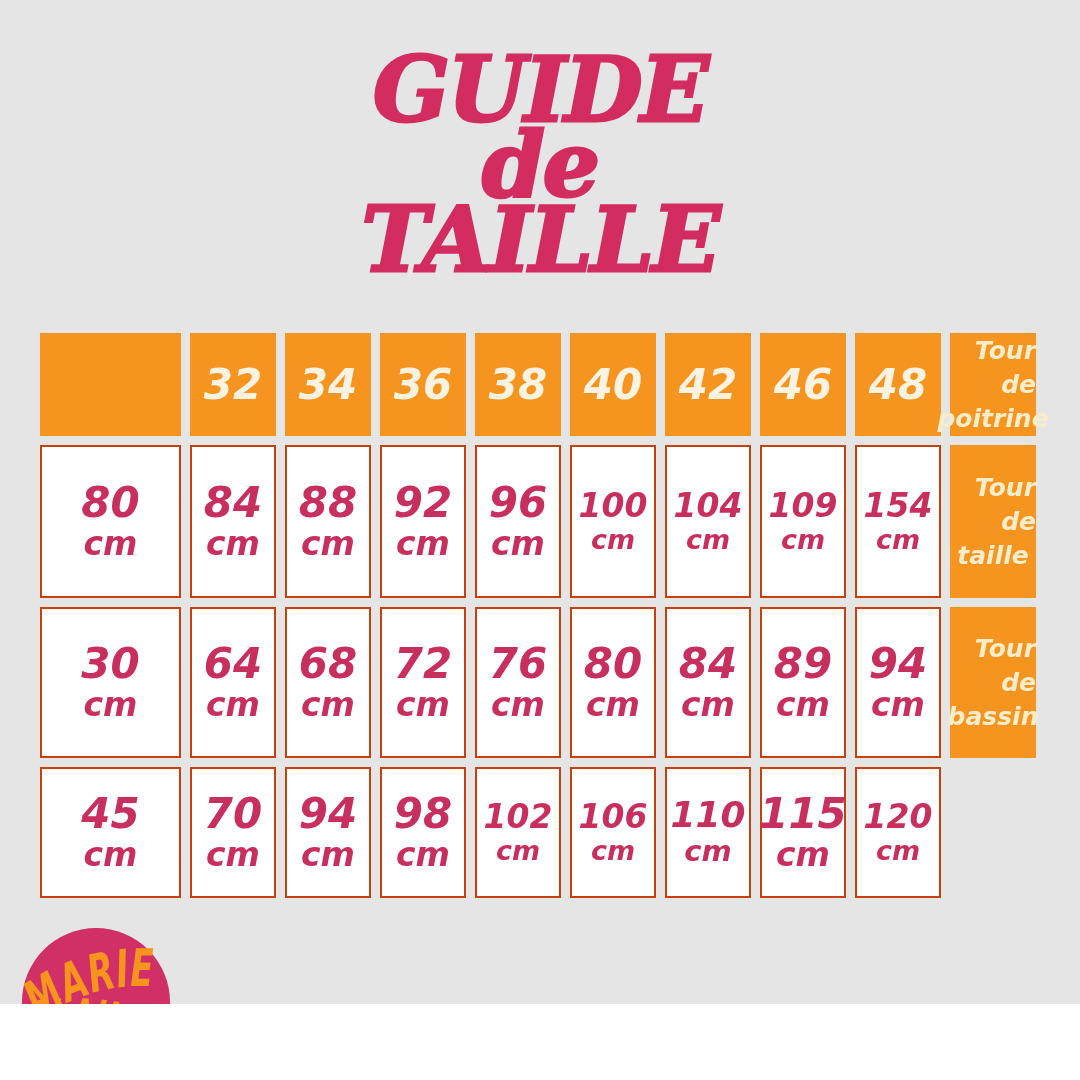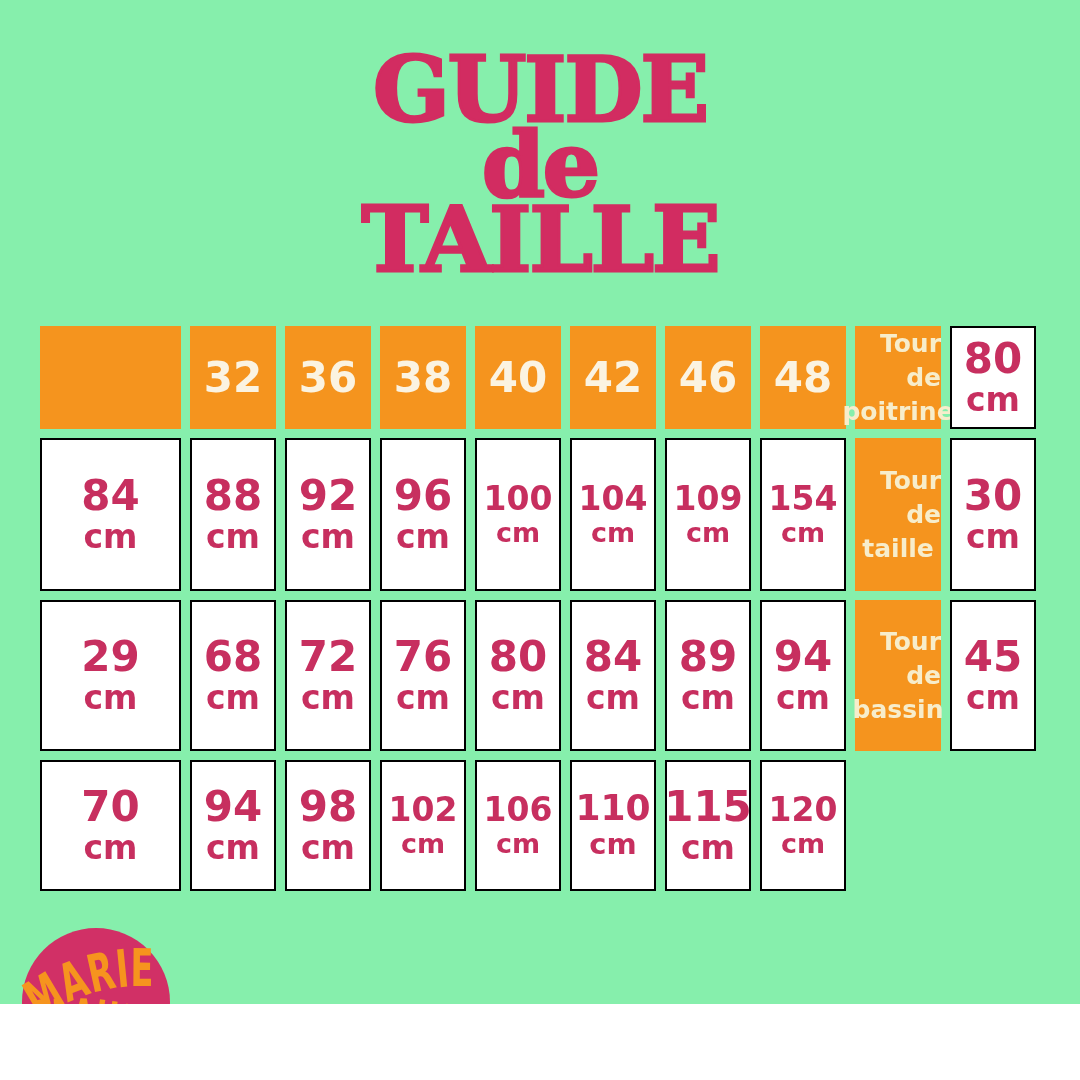--- a/index.html
+++ b/index.html
@@ -1,62 +1,63 @@
 <!DOCTYPE html>
 <html><head>
 <meta charset="utf-8">
 <style>
   html,body { margin:0; padding:0; background:#ffffff; }
   .canvas {
     position:relative;
     width:1080px; height:1004px;
-    background:#86efac;
+    background:#e5e5e5;
     overflow:hidden;
     font-family:"DejaVu Sans", sans-serif;
+    font-style:italic;
   }
 
   
   .title {
     position:absolute; top:52px; left:0; right:0;
     text-align:center;
     color:#D22C61;
     font-family:"DejaVu Serif", serif;
     font-weight:bold;
   }
   .tl {
     font-size:90px;
     line-height:75px;
     letter-spacing:-2px;
     -webkit-text-stroke:3px #D22C61;
   }
 
   
   .size-table {
-    position:absolute; left:40px; top:326px;
+    position:absolute; left:40px; top:333px;
     display:grid;
     grid-template-columns:141px repeat(9, 86px);
     grid-template-rows:103px 153px 151px 131px;
     gap:9px;
   }
   .cell { box-sizing:border-box; display:flex; align-items:center; justify-content:center; }
   .ocell { background:#F5941E; }
   .hcell {
     color:#FBF3E1;
     font-size:42px; font-weight:bold;
   }
   .rlabel {
     flex-direction:column;
     color:#F7EDCB;
     font-size:25px; font-weight:bold;
     line-height:34px;
     text-align:right;
   }
   .dcell {
     background:#ffffff;
-    border:2px solid #000000;
+    border:2px solid #c2410c;
     flex-direction:column;
     color:#C72F5F;
     font-weight:bold;
     text-align:center;
   }
   .dcell .v { line-height:1.08; }
   .dcell .u { line-height:1.15;text-align:right; }
   .sz-lg .v { font-size:42px; }  .sz-lg .u { font-size:33px; }
   .sz-md .v { font-size:36px; }  .sz-md .u { font-size:29px; }
   .sz-sm .v { font-size:33px; }  .sz-sm .u { font-size:27px; }
@@ -76,20 +77,21 @@
   <div class="title">
     <div class="tl">GUIDE</div>
     <div class="tl">de</div>
     <div class="tl">TAILLE</div>
   </div>
 
   <div class="size-table">
 
     <div class="cell ocell"></div>
     <div class="cell ocell hcell">32</div>
+    <div class="cell ocell hcell">34</div>
     <div class="cell ocell hcell">36</div>
     <div class="cell ocell hcell">38</div>
     <div class="cell ocell hcell">40</div>
     <div class="cell ocell hcell">42</div>
     <div class="cell ocell hcell">46</div>
     <div class="cell ocell hcell">48</div>
 
     <div class="cell ocell rlabel">
       <span>Tour de</span>
       <span>poitrine</span>
@@ -133,21 +135,21 @@
 
     <div class="cell ocell rlabel">
       <span>Tour de</span>
       <span>taille</span>
     </div>
     <div class="cell dcell sz-lg">
         <span class="v">30</span>
         <span class="u">cm</span>
       </div>
     <div class="cell dcell sz-lg">
-        <span class="v">29</span>
+        <span class="v">64</span>
         <span class="u">cm</span>
       </div>
     <div class="cell dcell sz-lg">
         <span class="v">68</span>
         <span class="u">cm</span>
       </div>
     <div class="cell dcell sz-lg">
         <span class="v">72</span>
         <span class="u">cm</span>
       </div>

